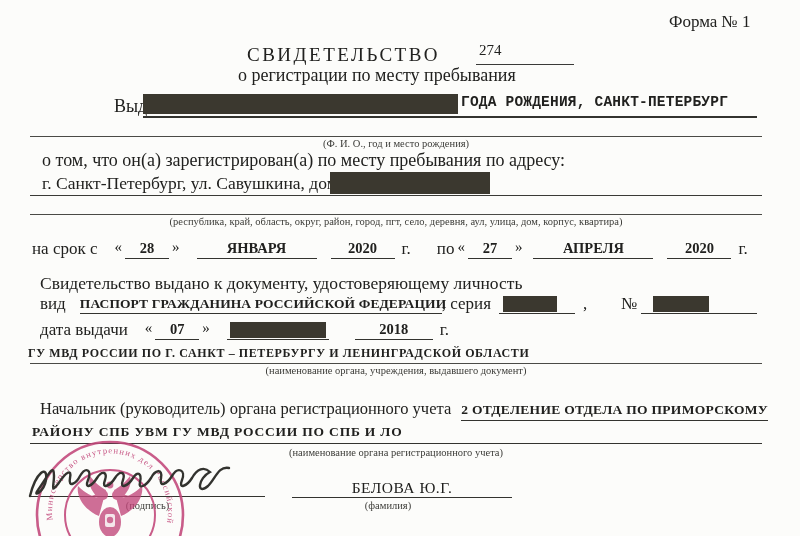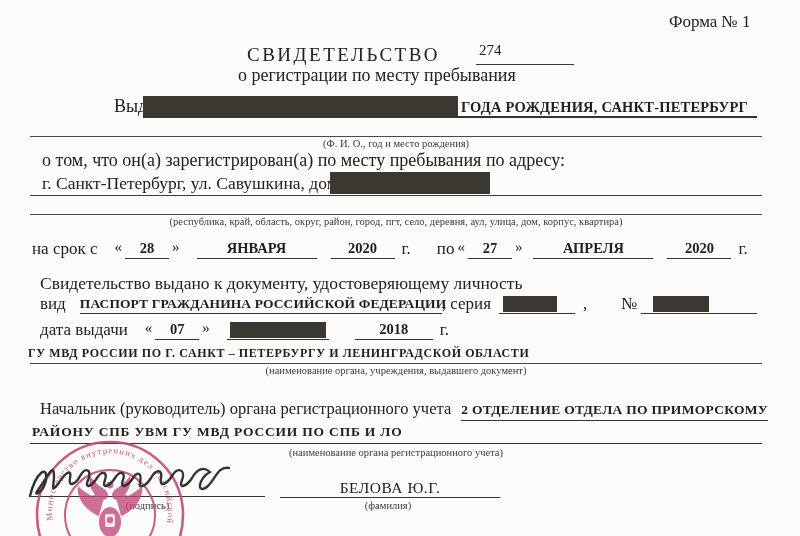--- a/index.html
+++ b/index.html
@@ -14,21 +14,21 @@
 
   .forma { top:12px; left:669px; font-size:17px; }
 
   .title { top:44px; left:247px; font-size:19px; letter-spacing:2.5px; }
   .cert-num { top:42px; left:476px; width:98px; height:23px;
               border-bottom:1.6px solid #3a3a38; font-size:15px; padding-left:3px; }
   .subtitle { top:65px; left:238px; font-size:18px; }
 
   .vydano-label { top:96px; left:85px; font-size:18px;margin-left:29px; }
   .name-line { top:94px; left:143px; width:614px; height:24px;
-               border-bottom:2px solid #33332f; display:flex; align-items:flex-end; }
+               border-bottom:2px solid #33332f; display:flex; align-items:flex-start;font-family:Liberation Mono, monospace; }
   .bar { background:#3b382f; display:inline-block; }
   .bar-name { width:315px; height:20px; }
   .name-suffix { font-weight:bold; font-size:14.5px; letter-spacing:.2px; padding-left:3px; white-space:nowrap; }
 
   .rule { border-top:1.6px solid #4a4a46; height:0; }
   .fio-rule { top:136px; left:30px; width:732px; }
   .caption { font-size:10.5px; color:#3c3c38; text-align:center; }
   .fio-caption { top:138px; left:30px; width:732px; }
 
   .para1 { top:150px; left:42px; font-size:18px; }
@@ -69,21 +69,21 @@
 
   .chief-row { top:399px; left:40px; width:717px; font-size:16.5px; }
   .chief-label { padding-right:10px; }
   .org1 { flex:1; font-size:13.5px; letter-spacing:.3px; line-height:21px; }
   .org2 { top:424px; left:30px; width:732px; height:20px; border-bottom:1.6px solid #33332f;
           font-size:13.5px; font-weight:bold; letter-spacing:.8px; padding-left:2px; }
   .org-caption { top:447px; left:30px; width:732px; }
 
   .sig-line { top:474px; left:30px; width:235px; height:23px; border-bottom:1.6px solid #33332f; }
   .sig-caption { top:500px; left:30px; width:235px; }
-  .fam-line { top:479px; left:280px; width:220px; height:19px;
+  .fam-line { top:479px; left:292px; width:220px; height:19px;
               border-bottom:1.6px solid #33332f; text-align:center;
               font-size:15.5px; letter-spacing:.5px; }
   .fam-caption { top:500px; left:278px; width:220px; }
 
   .stamp-svg { top:432px; left:18px; pointer-events:none; }
   .sig-svg { top:452px; left:24px; pointer-events:none; }
 </style>
 </head>
 <body>
 

